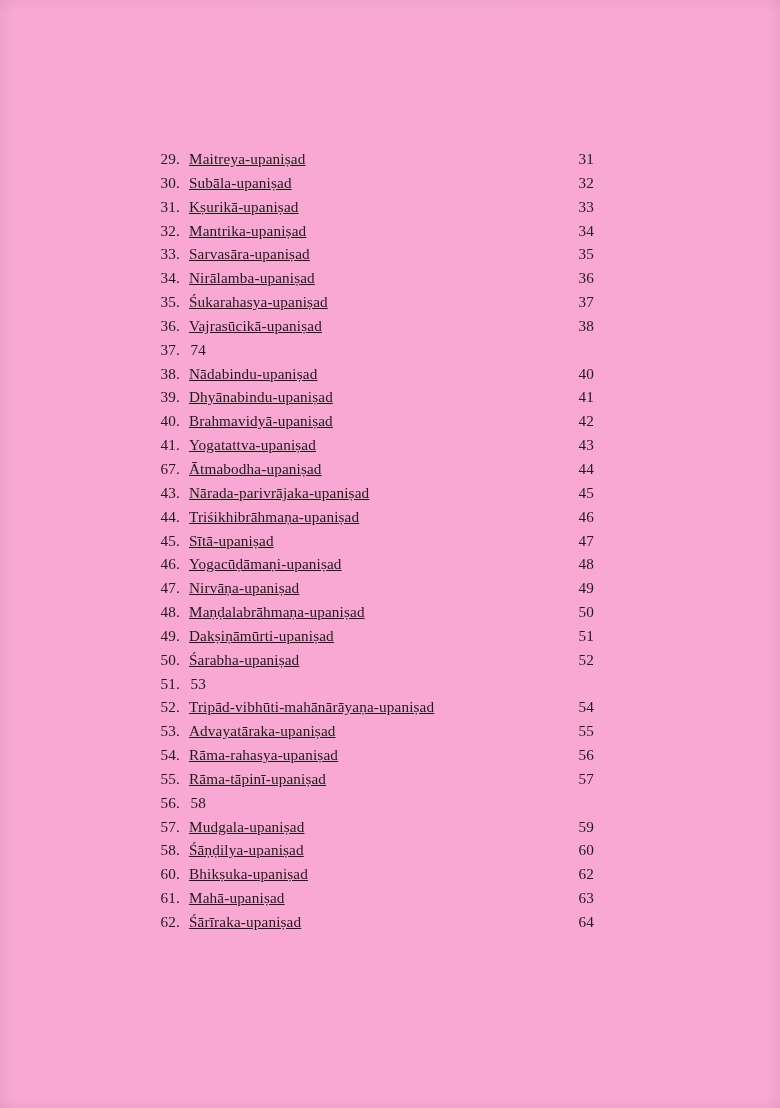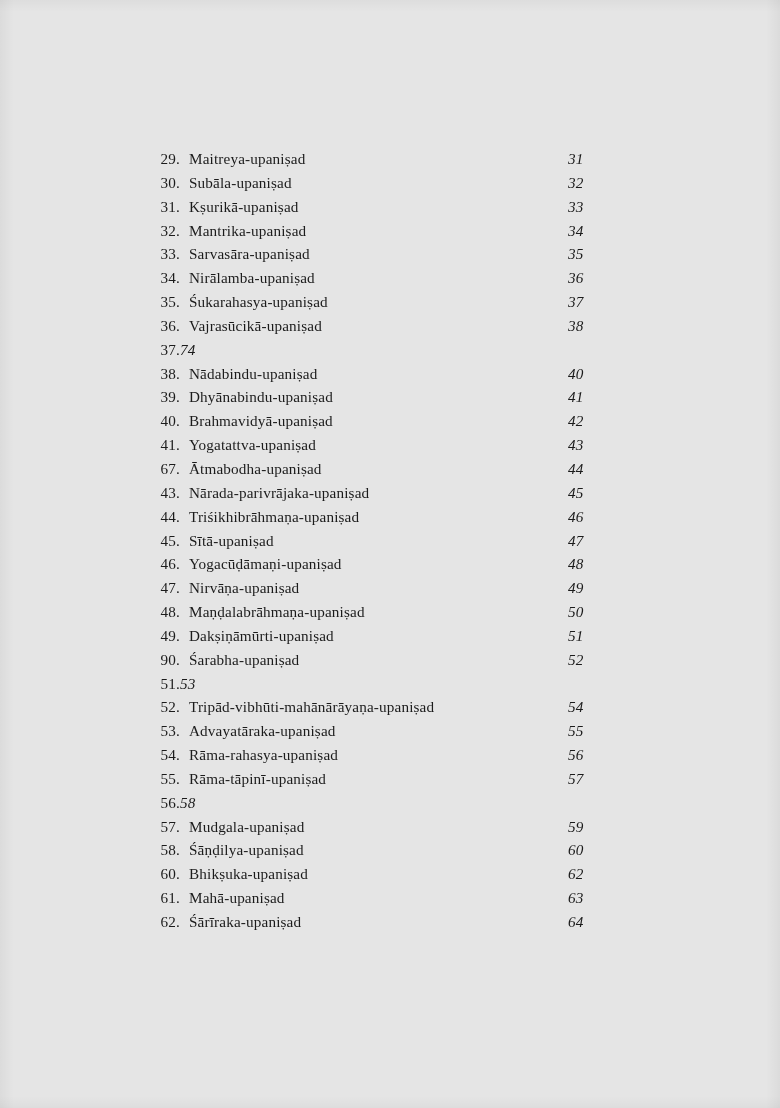--- a/index.html
+++ b/index.html
@@ -13,21 +13,21 @@
     font-family: "Liberation Serif", "DejaVu Serif", serif;
     color: #1b1b1b;
     position: relative;
     overflow: hidden;
   }
 
   
   #page-sheet {
     position: absolute;
     inset: 0;
-    background: #e5e5e5;
+    background: #f9a8d4;
   }
 
   
   #page-sheet::before {
     content: "";
     position: absolute;
     inset: 0;
     pointer-events: none;
     background:
       linear-gradient(to right, rgba(0,0,0,0.045) 0px, rgba(0,0,0,0.0) 14px),
@@ -57,27 +57,28 @@
     flex: 0 0 28px;
     text-align: right;
     white-space: nowrap;
   }
 
   .toc-title {
     flex: 1 1 auto;
     padding-left: 9px;
     white-space: nowrap;
     overflow: hidden;
+    text-decoration: underline;
   }
 
   .toc-page {
     flex: 0 0 auto;
     width: 26px;
+    text-align: right;
     white-space: nowrap;
-    font-style: italic;
   }
 </style>
 </head>
 <body>
 
 <div id="page-sheet">
   <div id="toc">
       <div class="toc-row">
         <span class="toc-num">29.</span>
         <span class="toc-title">Maitreya-upaniṣad</span>
@@ -176,21 +177,21 @@
         <span class="toc-num">48.</span>
         <span class="toc-title">Maṇḍalabrāhmaṇa-upaniṣad</span>
         <span class="toc-page">50</span>
       </div>
       <div class="toc-row">
         <span class="toc-num">49.</span>
         <span class="toc-title">Dakṣiṇāmūrti-upaniṣad</span>
         <span class="toc-page">51</span>
       </div>
       <div class="toc-row">
-        <span class="toc-num">90.</span>
+        <span class="toc-num">50.</span>
         <span class="toc-title">Śarabha-upaniṣad</span>
         <span class="toc-page">52</span>
       </div>
       <div class="toc-row">
         <span class="toc-num">51.</span>
         <span class="toc-page">53</span>
       </div>
       <div class="toc-row">
         <span class="toc-num">52.</span>
         <span class="toc-title">Tripād-vibhūti-mahānārāyaṇa-upaniṣad</span>

